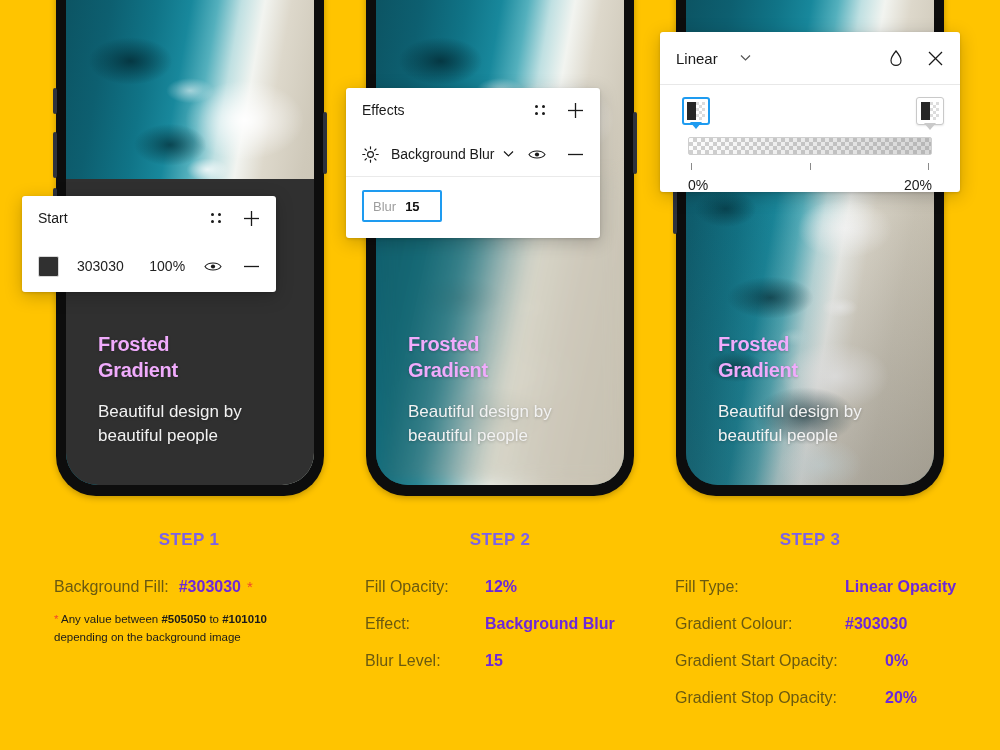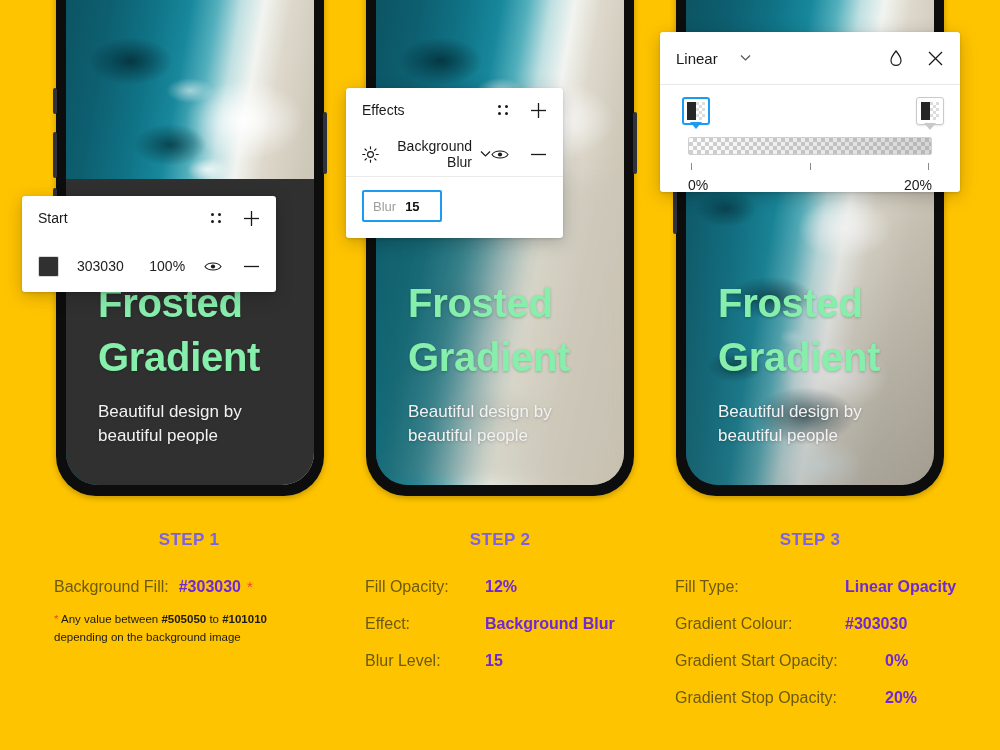--- a/index.html
+++ b/index.html
@@ -86,22 +86,22 @@
     position: absolute; left: 0; right: 0; bottom: 0; top: 30%;
     background: linear-gradient(180deg, rgba(48,48,48,0) 0%, rgba(48,48,48,0.24) 100%);
   }
 
   .phone-text {
     position: absolute;
     left: 32px; right: 24px; bottom: 38px;
     z-index: 5;
   }
   .phone-title {
-    color: #86efac;
-    font-size: 40px;
+    color: #f0abfc;
+    font-size: 20px;
     font-weight: bold;
     line-height: 1.34;
     letter-spacing: -0.3px;
     text-shadow: 0 1px 3px rgba(0,0,0,0.22);
   }
   .phone-sub {
     margin-top: 16px;
     color: #f2f2f2;
     font-size: 17px;
     line-height: 1.38;
@@ -148,21 +148,21 @@
     background: #303030;
     border: 1px solid #d8d8d8;
     border-radius: 2px;
     flex: none;
   }
   .hexval { font-size: 14px; color: #222; margin-left: 18px; width: 74px; }
   .opacityval { font-size: 14px; color: #222; width: 56px; }
   .fill-icons { margin-left: auto; display: flex; align-items: center; gap: 21px; }
 
   
-  .fx-panel { left: 346px; top: 88px; width: 217px; text-align: right; }
+  .fx-panel { left: 346px; top: 88px; width: 254px; text-align: right; }
   .fx-row { height: 44px; display: flex; align-items: center; padding: 0 16px; }
   .fx-label { font-size: 14px; color: #1a1a1a; margin-left: 12px; }
   .fx-icons { margin-left: auto; display: flex; align-items: center; gap: 21px; }
   .fx-divider { height: 1px; background: #eaeaea; margin: 0; }
   .fx-foot { padding: 13px 16px 16px 16px; }
   .blur-input {
     width: 80px; height: 32px;
     border: 2px solid #1e9bf0;
     border-radius: 2px;
     display: flex; align-items: center;

